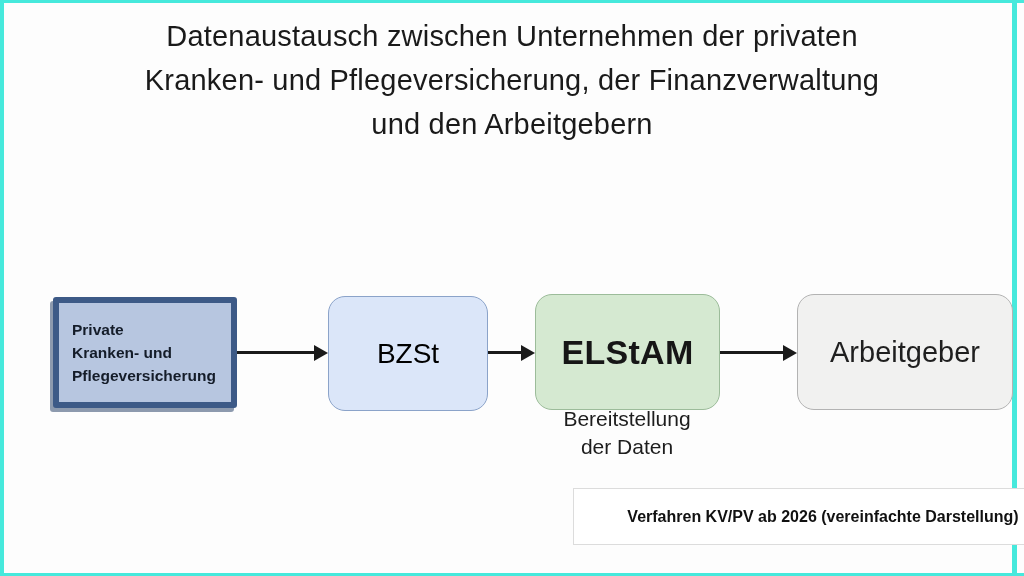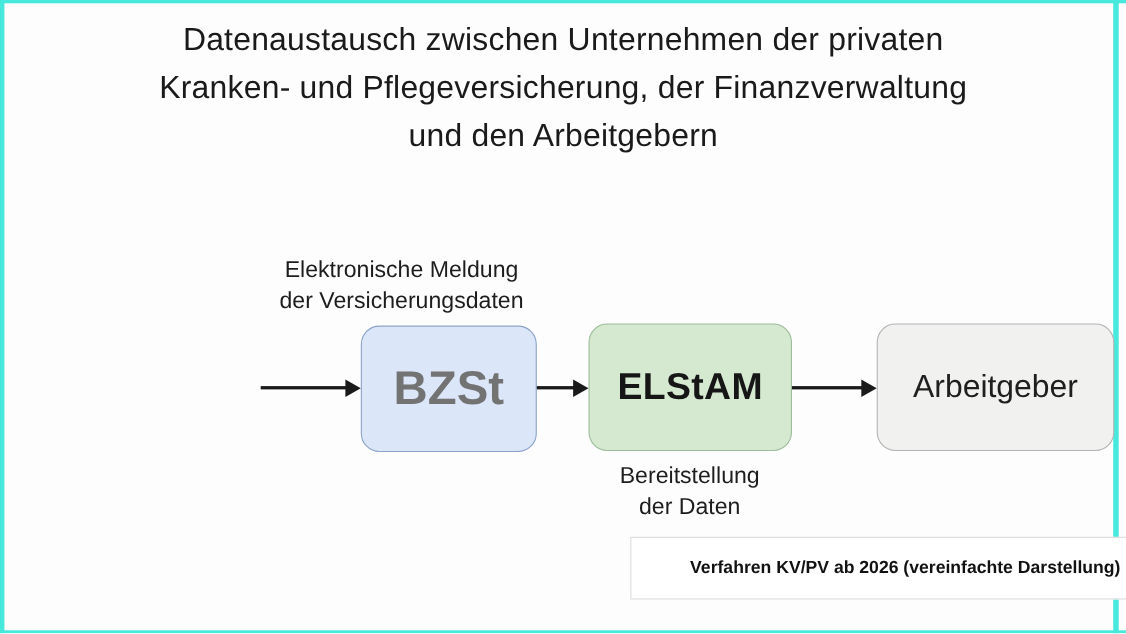--- a/index.html
+++ b/index.html
@@ -39,21 +39,21 @@
   .flow-label {
     position: absolute;
     text-align: center;
     font-size: 21px;
     line-height: 28px;
     font-weight: 500;
     color: #1d1d1d;
     white-space: pre-line;
   }
   .label-top    { left: 215px; top: 232px; width: 300px; }
-  .label-bottom { left: 522px; top: 419px; width: 210px; }
+  .label-bottom { left: 522px; top: 405px; width: 210px; }
 
   .node {
     position: absolute;
     display: flex;
     align-items: center;
     justify-content: center;
     box-sizing: border-box;
   }
   .node-pkv {
     left: 53px; top: 297px; width: 184px; height: 111px;
@@ -71,21 +71,21 @@
     color: #141c29;
     text-align: left;
     white-space: pre-line;
   }
   .node-bzst {
     left: 328px; top: 296px; width: 160px; height: 115px;
     background: #dbe6f9;
     border: 1.5px solid #8ba3c9;
     border-radius: 17px;
   }
-  .node-bzst .node-text { font-size: 43px; font-weight: 700; color: #737373; }
+  .node-bzst .node-text { font-size: 28px; font-weight: 400; color: #000000; }
   .node-elstam {
     left: 535px; top: 294px; width: 185px; height: 116px;
     background: #d5e9d1;
     border: 1.5px solid #9cbc9a;
     border-radius: 17px;
   }
   .node-elstam .node-text { font-size: 34px; font-weight: 700; color: #161616; letter-spacing: 0.3px; }
   .node-arbeitgeber {
     left: 797px; top: 294px; width: 216px; height: 116px;
     background: #f1f1f0;
@@ -141,23 +141,26 @@
 
   <div class="edge edge-left"></div>
   <div class="edge edge-top"></div>
   <div class="edge edge-right"></div>
   <div class="edge edge-bottom"></div>
 
   <h1 class="title">Datenaustausch zwischen Unternehmen der privaten
 Kranken- und Pflegeversicherung, der Finanzverwaltung
 und den Arbeitgebern</h1>
 
-  <div class="flow-label label-top">Elektronische Meldung
-der Versicherungsdaten</div>
 
+  <div class="node node-pkv">
+    <span class="node-text">Private
+Kranken- und
+Pflegeversicherung</span>
+  </div>
 
   <div class="arrow arrow-1"></div>
 
   <div class="node node-bzst">
     <span class="node-text">BZSt</span>
   </div>
 
   <div class="arrow arrow-2"></div>
 
   <div class="node node-elstam">

